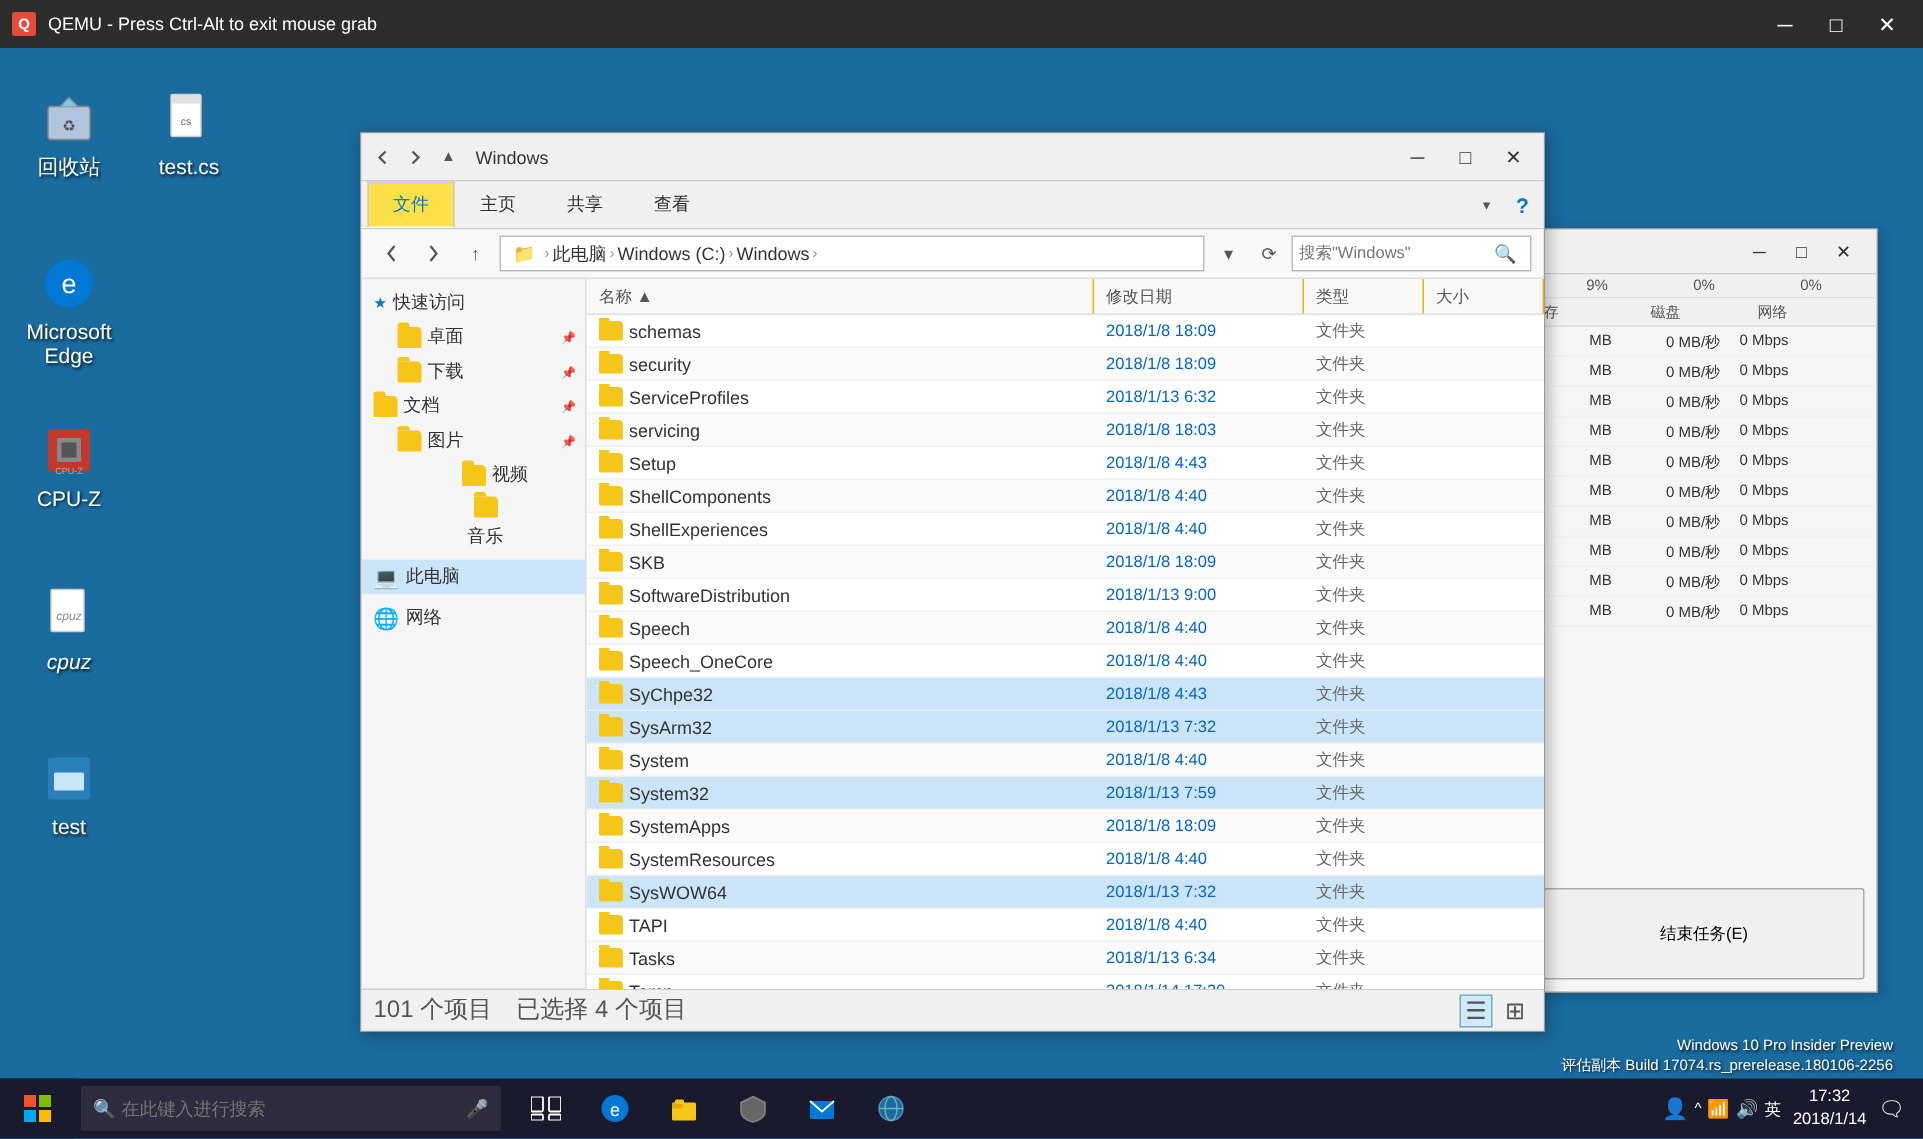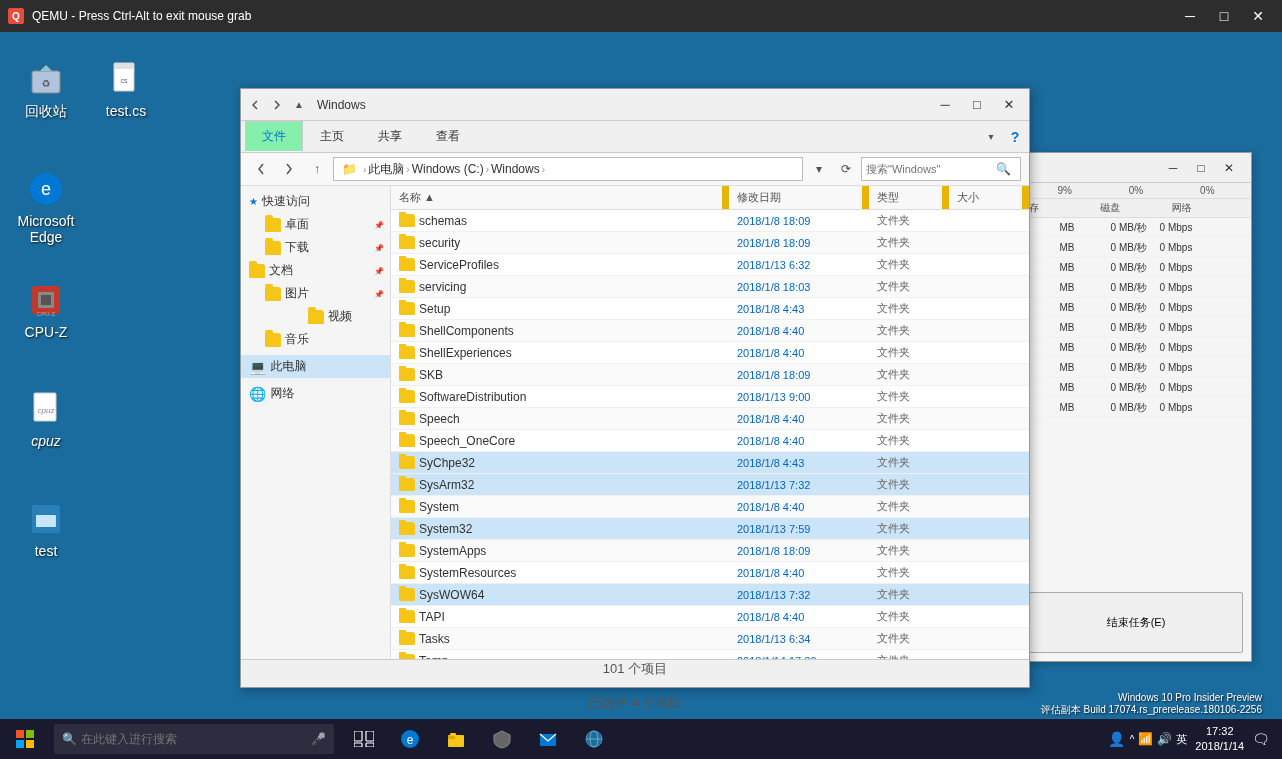--- a/index.html
+++ b/index.html
@@ -219,21 +219,21 @@
       padding: 0 4px;
     }
     .ribbon-tab {
       padding: 6px 16px;
       font-size: 12px;
       color: #333;
       cursor: pointer;
       border: 1px solid transparent;
     }
     .ribbon-tab.active {
-      background: #86efac;
+      background: #fde047;
       border-color: #ccc;
       border-bottom-color: #fff;
       color: #0078d4;
     }
 
     
     .address-bar {
       display: flex;
       align-items: center;
       padding: 4px 8px;
@@ -356,21 +356,21 @@
       background: #f8f8f8;
       border-bottom: 1px solid #ddd;
       position: sticky;
       top: 0;
       z-index: 5;
     }
     .file-list-header-cell {
       padding: 4px 8px;
       font-size: 11px;
       color: #555;
-      border-right: 7px solid #eab308;
+      border-right: 1px solid #eab308;
       cursor: pointer;
       user-select: none;
     }
     .file-row {
       display: grid;
       grid-template-columns: 1fr 140px 80px 80px;
       align-items: center;
       border-bottom: 1px solid #f0f0f0;
       cursor: pointer;
       min-height: 22px;
@@ -410,24 +410,23 @@
     }
 
     
     .status-bar {
       height: 28px;
       background: #f0f0f0;
       border-top: 1px solid #ccc;
       display: flex;
       align-items: center;
       padding: 0 8px;
-      font-size: 13px;
+      font-size: 16px;
       color: #555;
       gap: 16px;
-      flex-direction: column;
     }
     .status-bar-right {
       margin-left: auto;
       display: flex;
       gap: 4px;
     }
     .view-btn {
       width: 22px;
       height: 22px;
       display: flex;
@@ -690,21 +689,21 @@
         </div>
         <div class="sidebar-item" style="padding-left:24px;">
           <div class="folder-icon"></div>
           <span>图片</span>
           <span class="pinned-icon">📌</span>
         </div>
         <div class="sidebar-item" style="padding-left:24px;margin-left:43px;">
           <div class="folder-icon"></div>
           <span>视频</span>
         </div>
-        <div class="sidebar-item" style="padding-left:24px;">
+        <div class="sidebar-item" style="padding-left:24px;flex-direction:column;">
           <div class="folder-icon"></div>
           <span>音乐</span>
         </div>
       </div>
       <div class="sidebar-section">
         <div class="sidebar-item active">
           <span style="font-size:14px;">💻</span>
           <span>此电脑</span>
         </div>
       </div>

